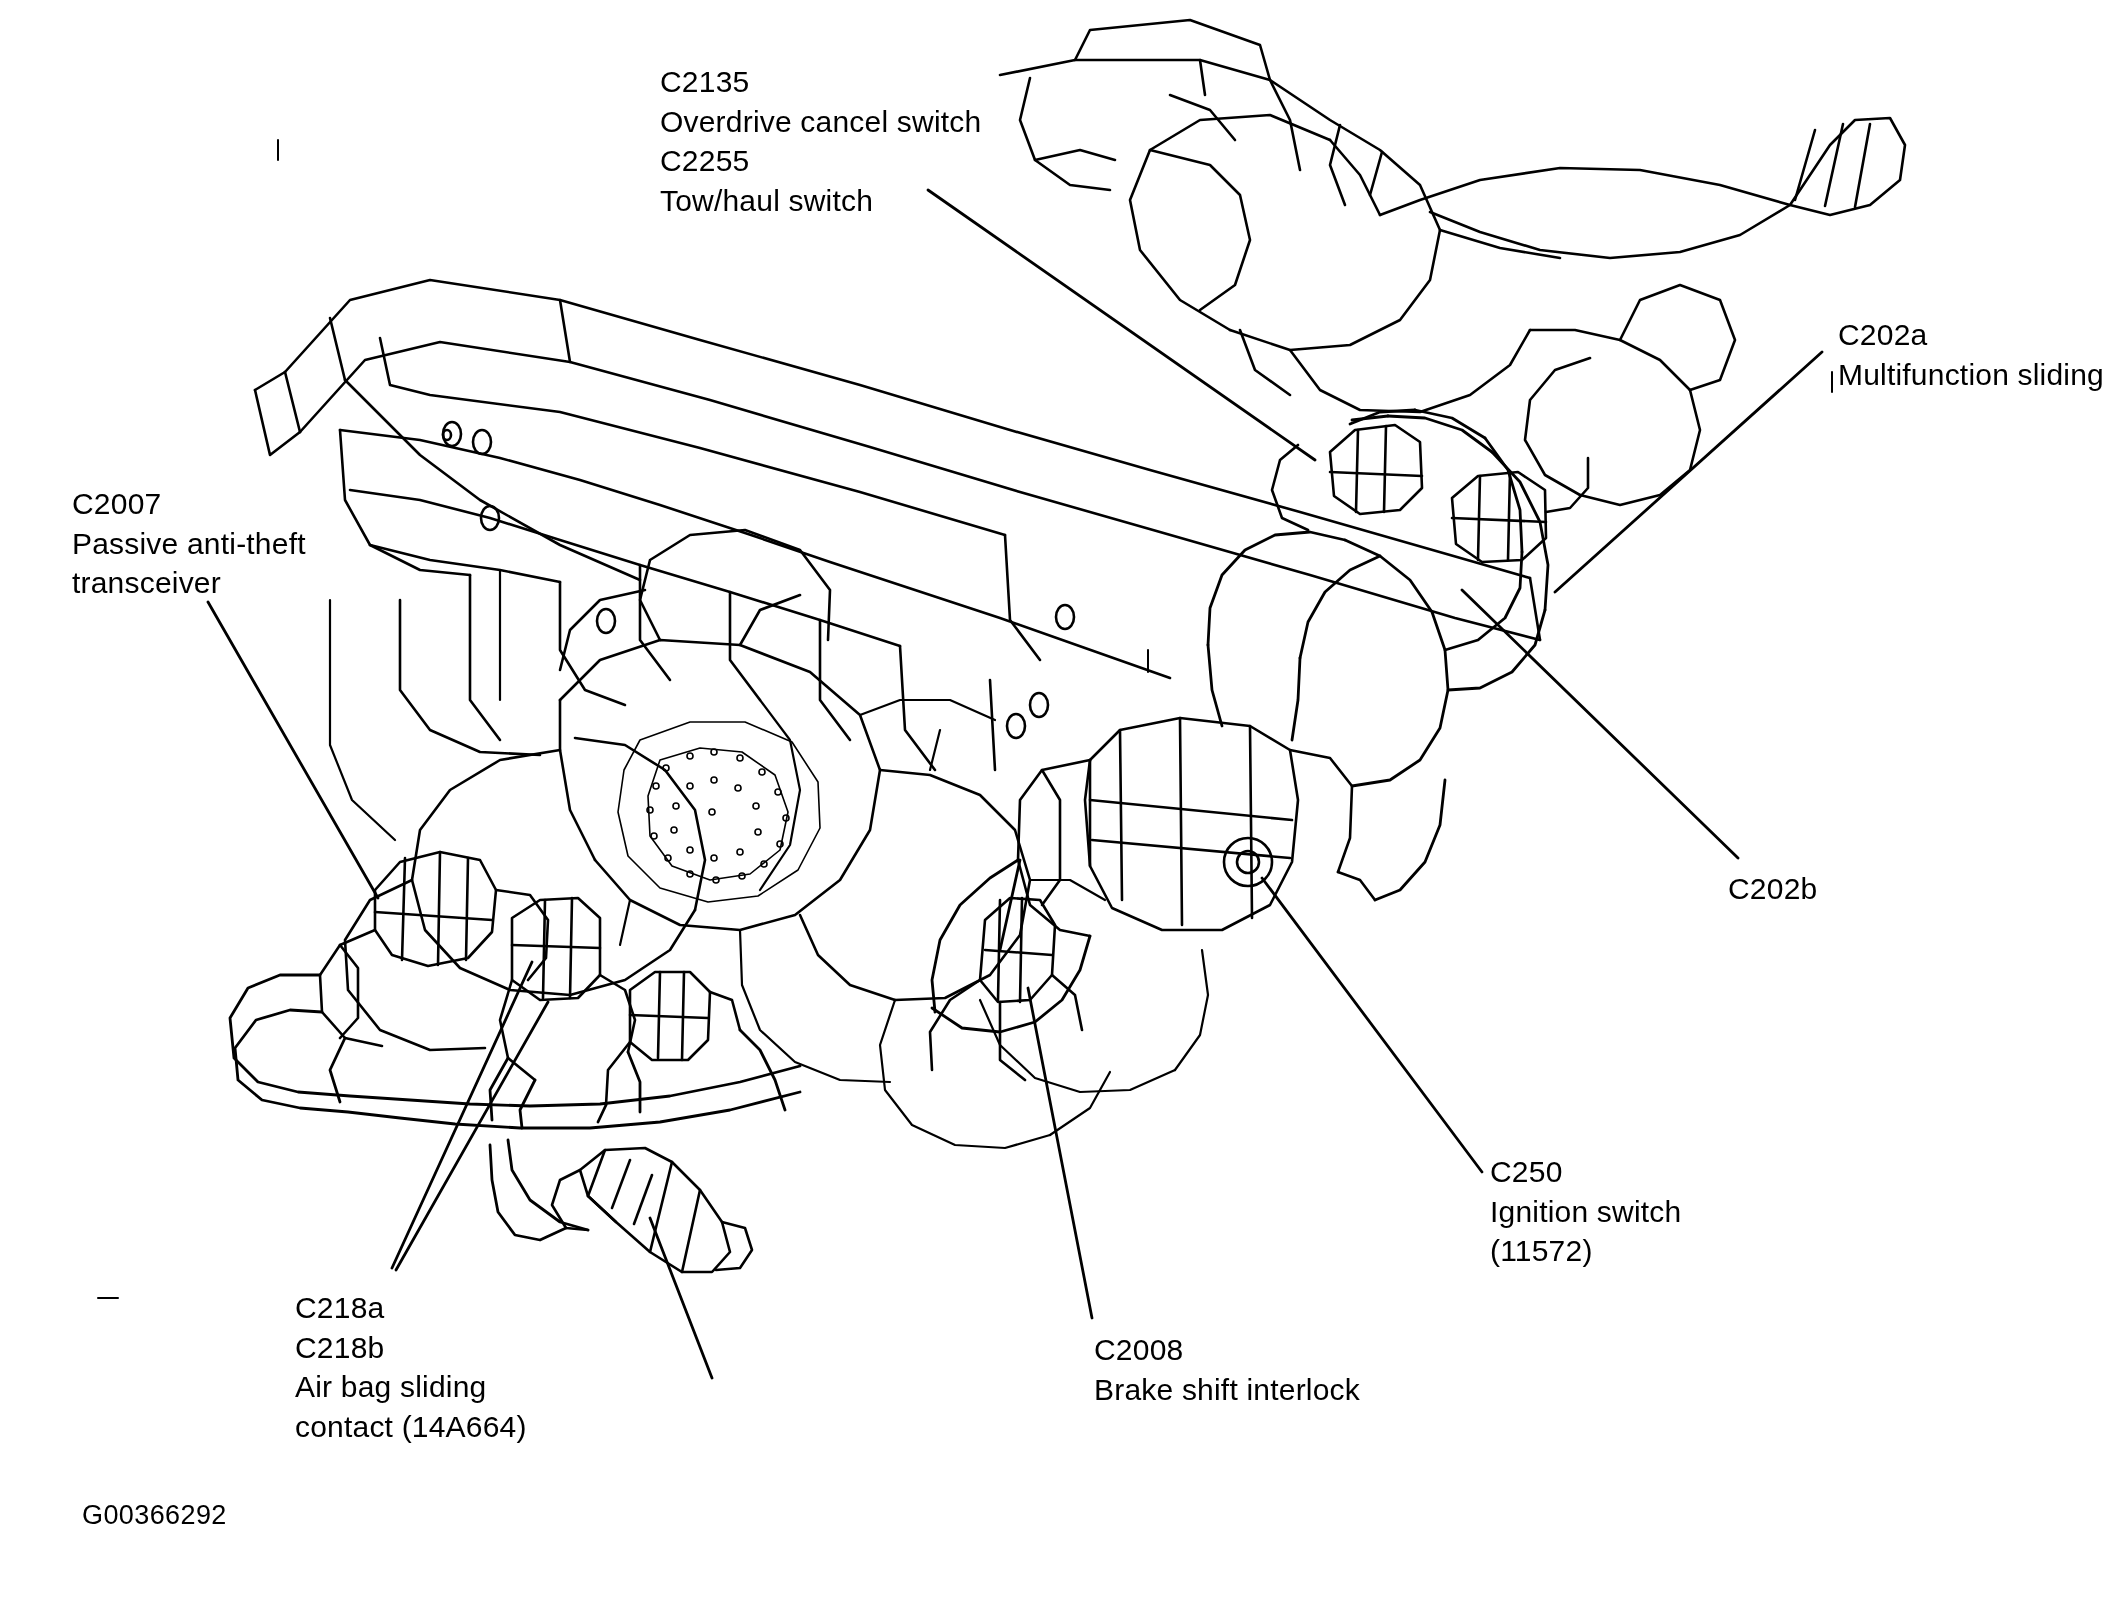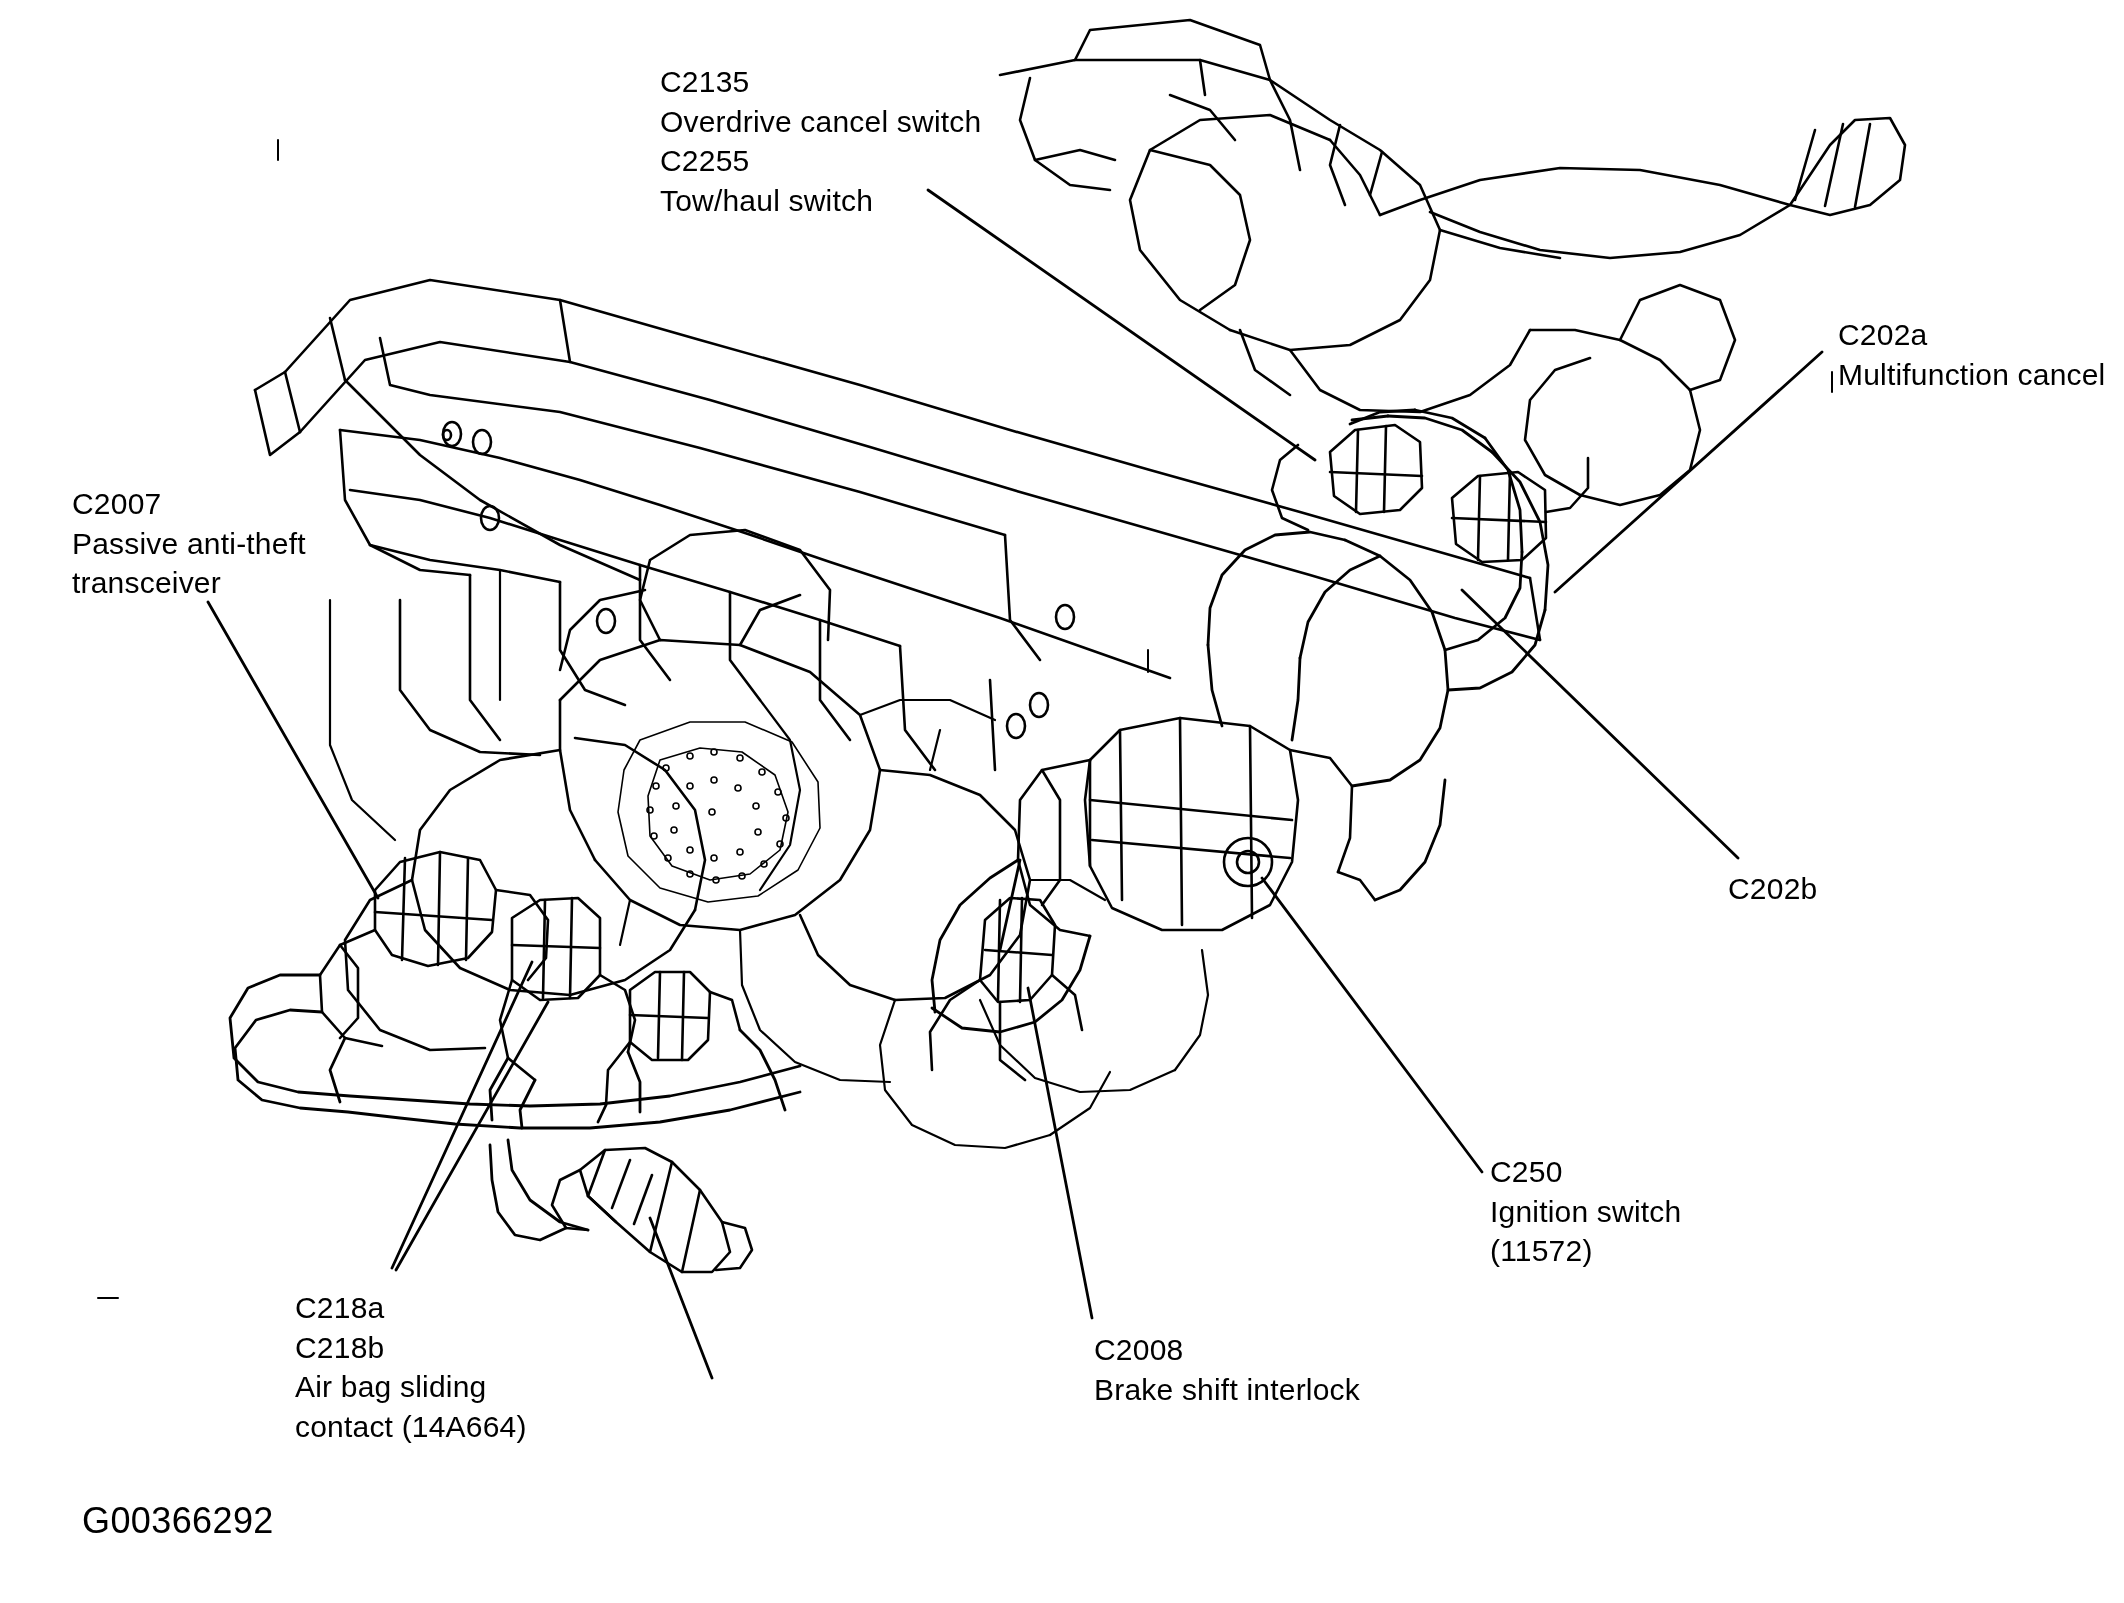--- a/index.html
+++ b/index.html
@@ -28,21 +28,21 @@
   .callout {
     position: absolute;
     font-size: 30px;
     line-height: 1.32;
     white-space: pre-line;
     color: #000000;
     letter-spacing: 0.2px;
   }
   .figure-id {
     position: absolute;
-    font-size: 36px;
+    font-size: 27px;
     color: #000000;
     letter-spacing: 0.4px;
   }
 </style>
 </head>
 <body>
 
 <div id="page">
 
   <svg id="diagram-svg" viewBox="0 0 2124 1603">
@@ -301,21 +301,21 @@
       </g>
 
     </g>
   </svg>
 
   <div class="callout" style="left:660px; top:62px;">C2135
 Overdrive cancel switch
 C2255
 Tow/haul switch</div>
   <div class="callout" style="left:1838px; top:315px;">C202a
-Multifunction cancel</div>
+Multifunction sliding</div>
   <div class="callout" style="left:72px; top:484px;">C2007
 Passive anti-theft
 transceiver</div>
   <div class="callout" style="left:1728px; top:869px;">C202b</div>
   <div class="callout" style="left:1490px; top:1152px;">C250
 Ignition switch
 (11572)</div>
   <div class="callout" style="left:295px; top:1288px;">C218a
 C218b
 Air bag sliding

